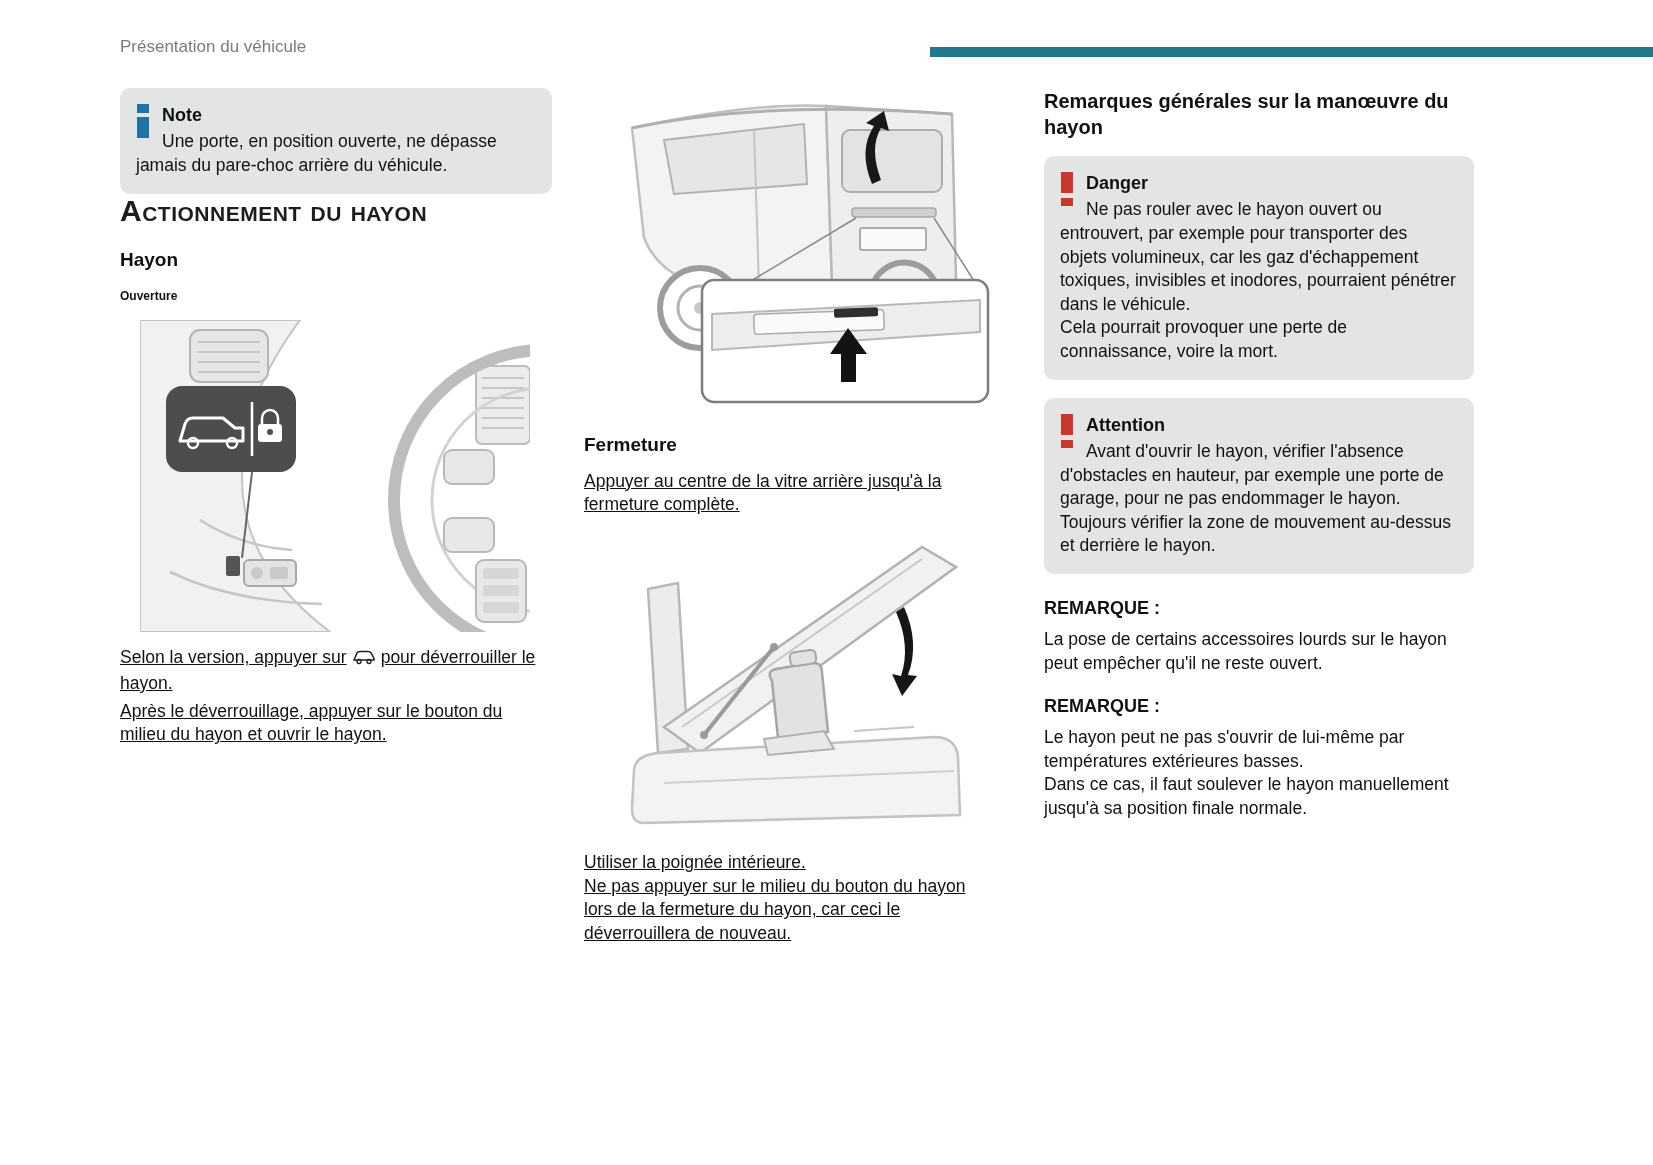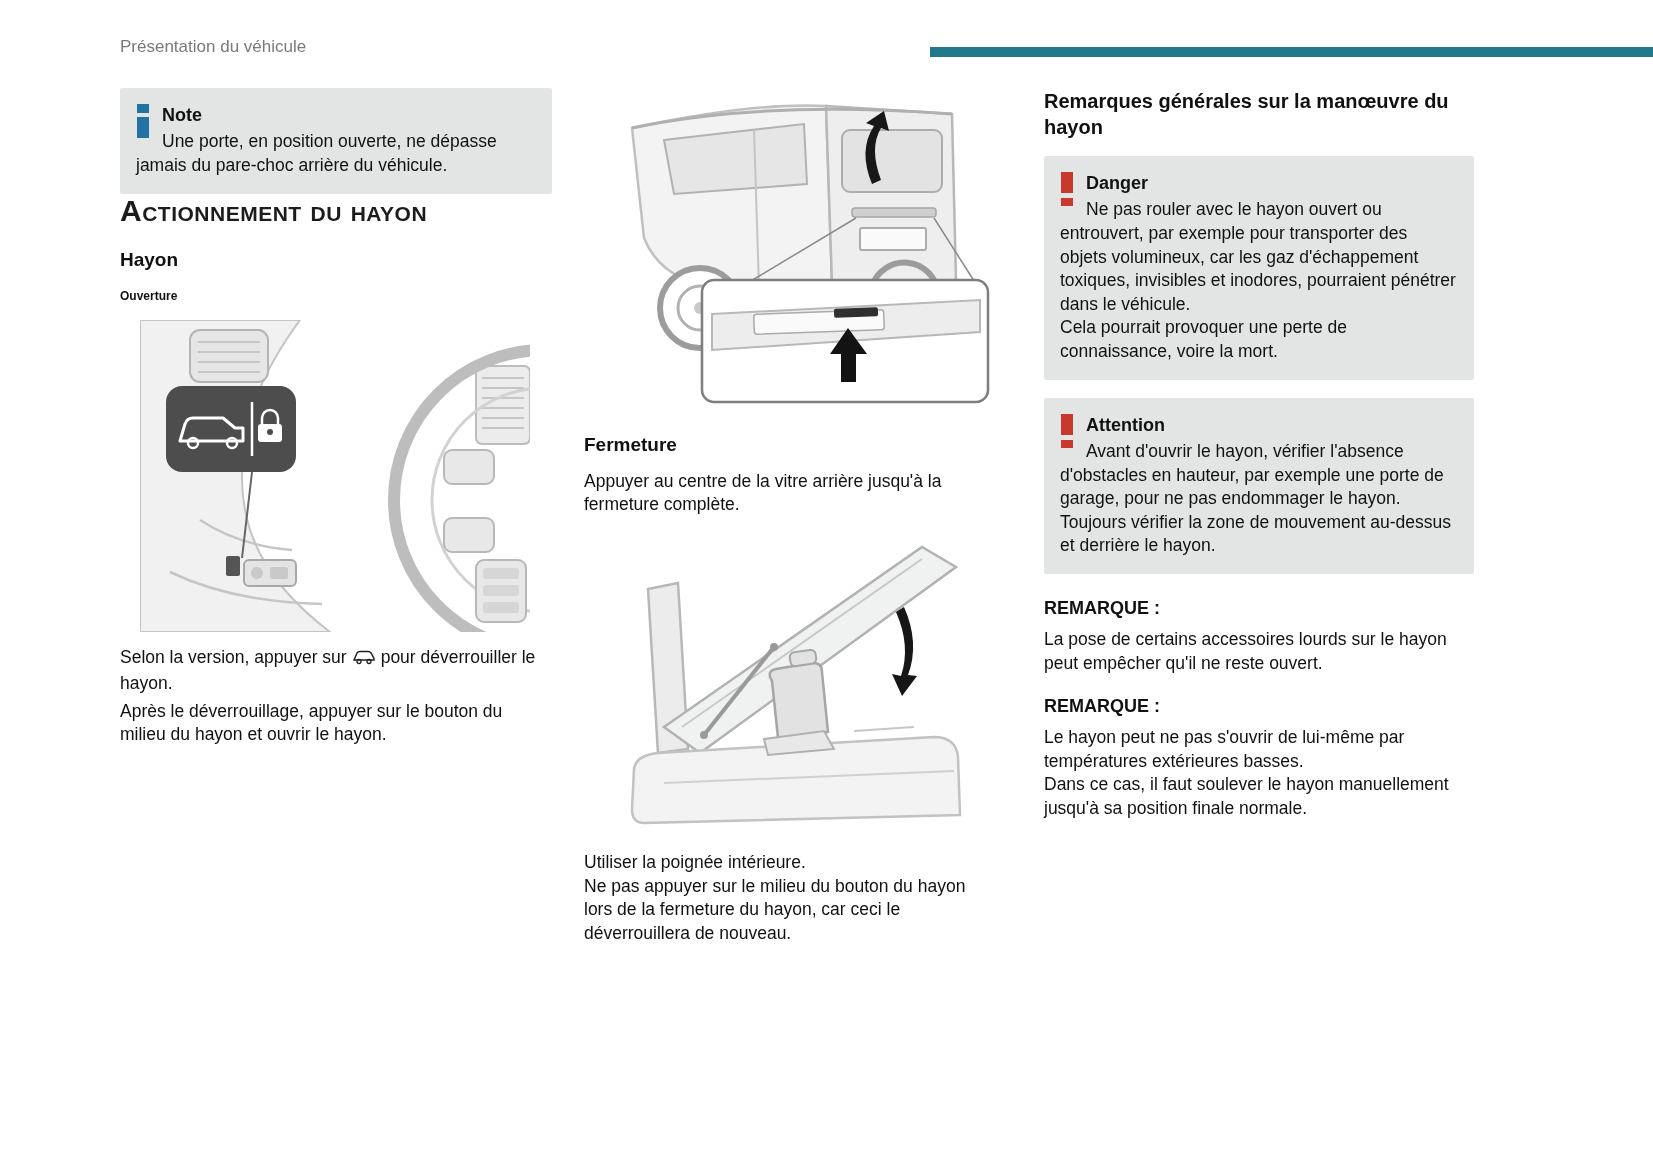--- a/index.html
+++ b/index.html
@@ -17,21 +17,21 @@
     font-family:"Liberation Sans","DejaVu Sans",sans-serif;
     font-size:17.5px;color:var(--ink);line-height:1.35;overflow:hidden;
   }
   .header-title{position:absolute;left:120px;top:36px;font-size:17px;color:var(--grayink);}
   .teal-bar{position:absolute;left:930px;top:47px;width:723px;height:10px;background:var(--teal);}
   .col{position:absolute;top:88px;}
   .col-left{left:120px;width:432px;}
   .col-middle{left:584px;width:406px;}
   .col-right{left:1044px;width:430px;}
 
-  .alert-box{background:var(--boxgray);border-radius:2px;padding:14px 16px 16px 16px;overflow:hidden;}
+  .alert-box{background:var(--boxgray);border-radius:10px;padding:14px 16px 16px 16px;overflow:hidden;}
   .box-title{font-weight:bold;font-size:18px;padding-top:1px;margin-bottom:3px;}
   .box-body{font-size:17.5px;}
 
   .glyph-icon{float:left;width:12px;height:34px;margin:2px 13px 2px 1px;position:relative;}
   .glyph-icon::before,.glyph-icon::after{content:"";position:absolute;left:0;width:12px;}
   .info-icon::before{top:0;height:9px;background:var(--blue);}
   .info-icon::after{top:13px;height:21px;background:var(--blue);}
   .warn-icon::before{top:0;height:21px;background:var(--red);}
   .warn-icon::after{top:26px;height:8px;background:var(--red);}
 
@@ -39,21 +39,21 @@
   .h-sub{margin-top:20px;font-size:19px;font-weight:700;}
   .h-sub2{margin-top:16px;font-size:12px;font-weight:700;}
   .h-right{font-size:20px;font-weight:700;line-height:1.3;}
 
   .figure{margin-left:20px;}
   .figure svg{display:block;}
   .fig1{margin-top:16px;margin-bottom:14px;}
   .fig2{margin-bottom:12px;}
   .fig3{margin-top:14px;margin-bottom:8px;}
 
-  p{margin:6px 0 0 0;}
+  p{margin:6px 0 0 0;text-decoration:underline;}
   .inline-icon{display:inline-block;vertical-align:-2px;margin:0 5px;}
 
   .remark-label{font-weight:700;font-size:18px;margin-top:22px;}
   .remark-body{margin-top:8px;}
   .mt14{margin-top:16px;}
   .mt22{margin-top:18px;}
   .page-number{position:absolute;left:52px;top:1046px;font-size:19px;font-weight:700;}
 </style>
 </head>
 <body>

